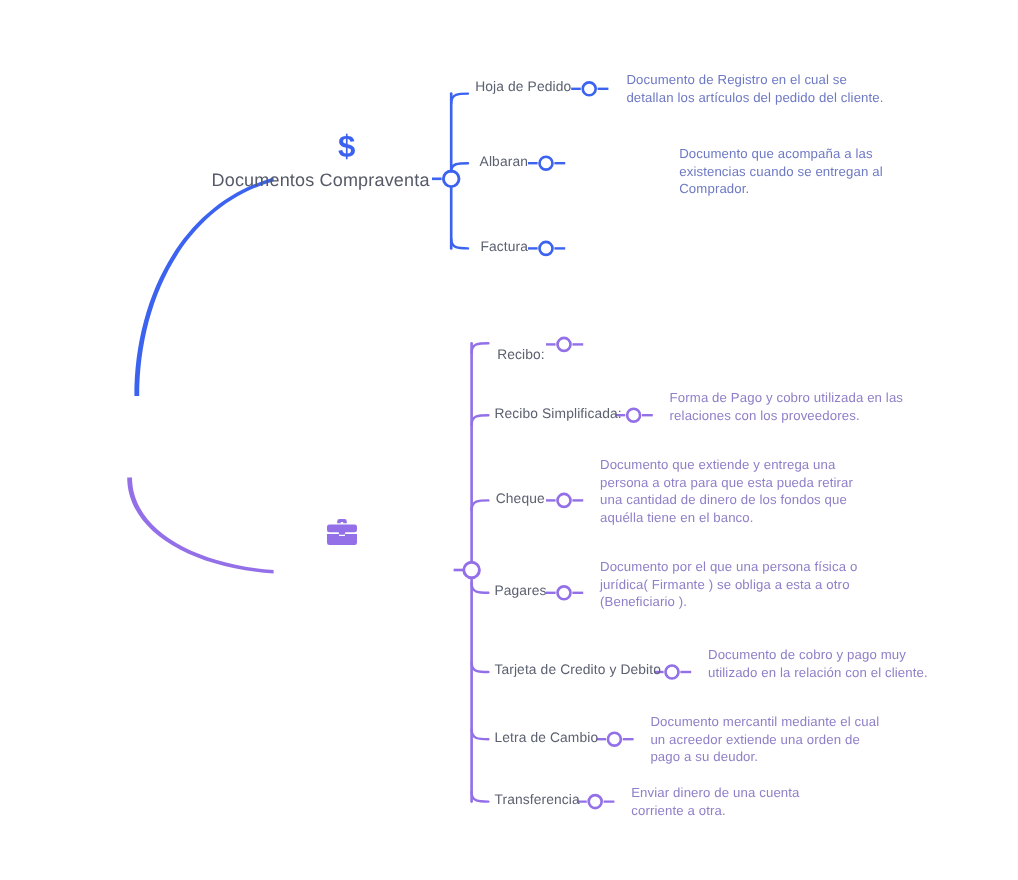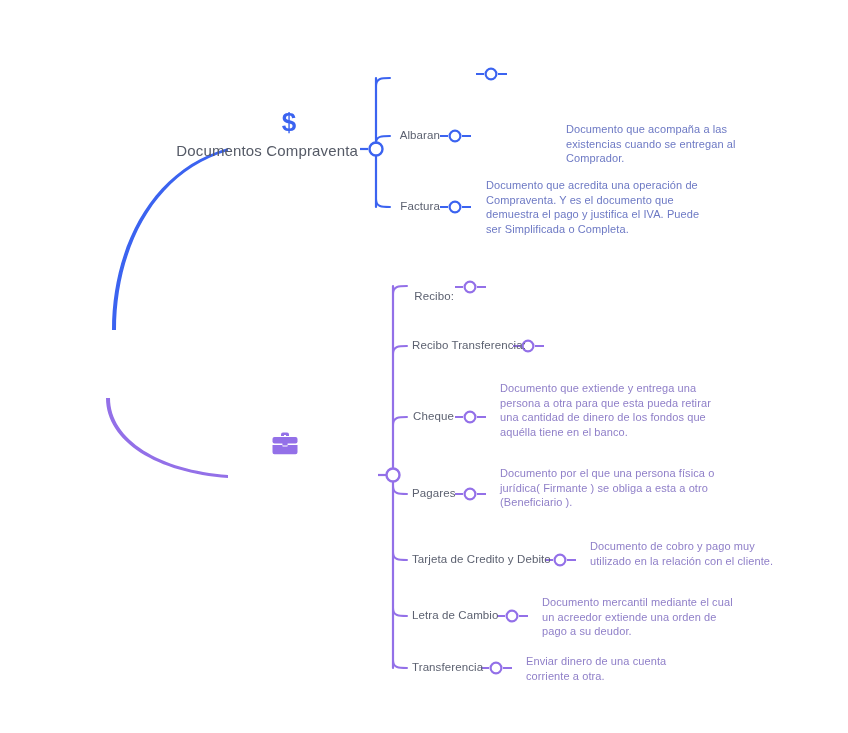--- a/index.html
+++ b/index.html
@@ -193,50 +193,55 @@
   </svg>
 
 
   <div class="branch" id="branch-compraventa">
     <svg class="branch-icon" width="22" height="28" viewBox="0 0 22 28" xmlns="http://www.w3.org/2000/svg">
       <text x="11" y="23" text-anchor="middle" font-family="'Liberation Sans', sans-serif" font-size="26" font-weight="bold" fill="#3b63f0">$</text>
     </svg>
     <div class="branch-label">Documentos Compraventa</div>
   </div>
 
+  <div class="leaf blue" style="left:396px; top:60px; width:420px; align-items:flex-start;">
+    <div class="leaf-label" style="width:80px; margin-top:7px;">Hoja de Pedido</div>
+    <div class="leaf-connector" style="width:40px;"></div>
+    <div class="leaf-desc">Documento de Registro en el cual se detallan los artículos del pedido del cliente.</div>
+  </div>
 
   <div class="leaf blue" style="left:396px; top:122px; width:420px; align-items:flex-start;gap:40px;">
     <div class="leaf-label" style="width:44px; margin-top:7px;">Albaran</div>
     <div class="leaf-connector" style="width:40px;"></div>
     <div class="leaf-desc">Documento que acompaña a las existencias cuando se entregan al Comprador.</div>
   </div>
 
   <div class="leaf blue" style="left:396px; top:178px; width:420px; align-items:flex-start;">
     <div class="leaf-label" style="width:44px; margin-top:22px;">Factura</div>
     <div class="leaf-connector" style="width:40px;"></div>
-    <div class="leaf-desc">Documento que acredita una operación de Compraventa. Y es el documento que demuestra el pago y justifica el IVA. Puede ser Simplificada o Completa.</div>
   </div>
 
   <div class="branch" id="branch-cobropago">
     <svg class="branch-icon" width="30" height="28" viewBox="0 0 30 28" xmlns="http://www.w3.org/2000/svg">
       <path d="M11 6 v-1.4 a2 2 0 0 1 2 -2 h4 a2 2 0 0 1 2 2 v1.4 h-3 v-0.9 h-2 v0.9 z" fill="#9370e8"></path>
       <rect x="2.5" y="7" width="25" height="6.6" rx="2" fill="#9370e8"></rect>
       <path d="M2.5 15 h10 v1.6 h5 v-1.6 h10 v7.2 a2 2 0 0 1 -2 2 h-21 a2 2 0 0 1 -2 -2 z" fill="#9370e8"></path>
       <rect x="12.4" y="12.6" width="5.2" height="3" rx="1" fill="#9370e8"></rect>
     </svg>
   </div>
 
   <div class="leaf purple" style="left:412px; top:266px; width:420px; align-items:flex-start;">
     <div class="leaf-label" style="width:42px; margin-top:24px;">Recibo:</div>
     <div class="leaf-connector" style="width:40px;"></div>
   </div>
 
   <div class="leaf purple" style="left:412px; top:325px; width:420px; align-items:flex-start;">
-    <div class="leaf-label" style="width:100px; margin-top:14px;">Recibo Transferencia:</div>
-    <div class="leaf-connector" style="width:40px;"></div>
+    <div class="leaf-label" style="width:100px; margin-top:14px;">Recibo Simplificada:</div>
+    <div class="leaf-connector" style="width:40px;"></div>
+    <div class="leaf-desc" style="max-width:220px;">Forma de Pago y cobro utilizada en las relaciones con los proveedores.</div>
   </div>
 
   <div class="leaf purple" style="left:412px; top:381px; width:420px; align-items:flex-start;">
     <div class="leaf-label" style="width:42px; margin-top:29px;">Cheque</div>
     <div class="leaf-connector" style="width:40px;"></div>
     <div class="leaf-desc">Documento que extiende y entrega una persona a otra para que esta pueda retirar una cantidad de dinero de los fondos que aquélla tiene en el banco.</div>
   </div>
 
   <div class="leaf purple" style="left:412px; top:466px; width:420px; align-items:flex-start;">
     <div class="leaf-label" style="width:42px; margin-top:21px;">Pagares</div>

